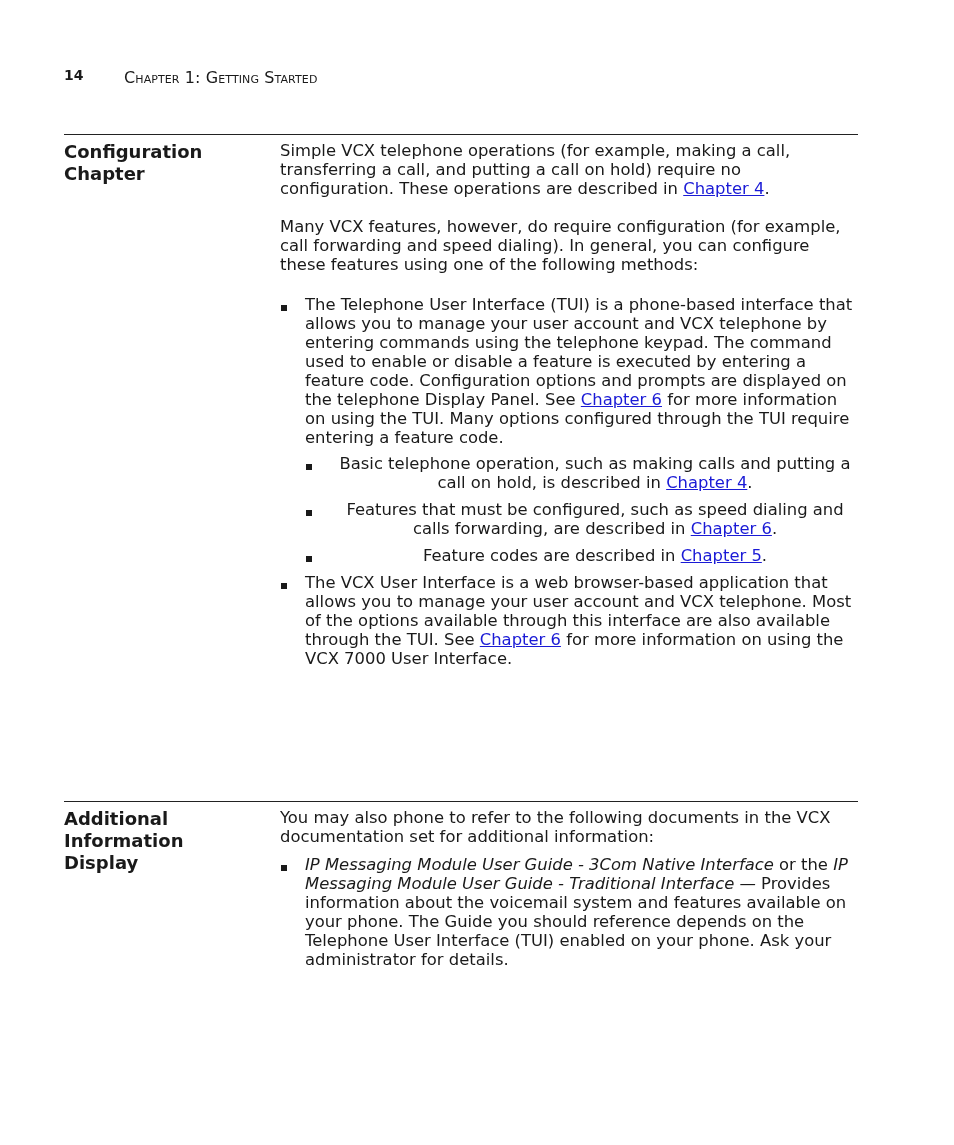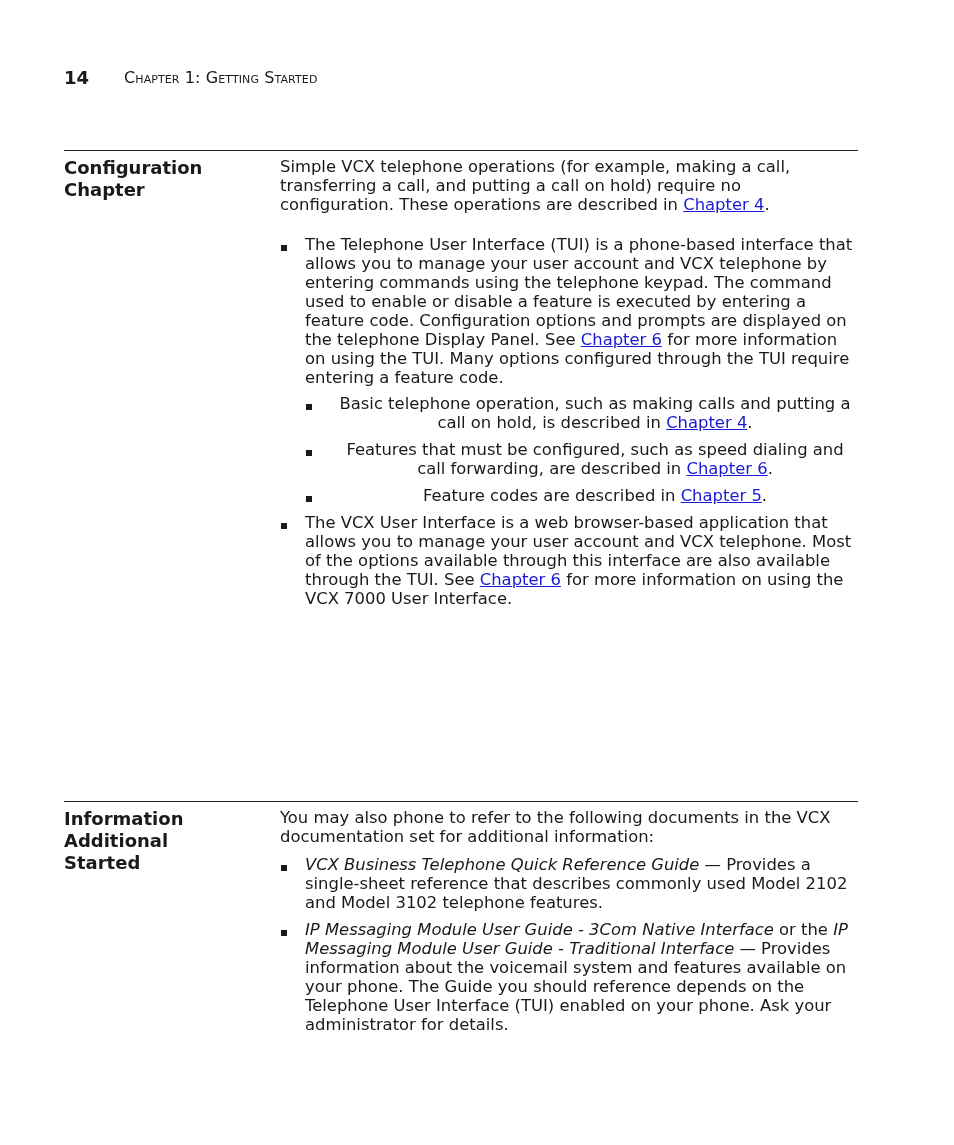--- a/index.html
+++ b/index.html
@@ -1,18 +1,18 @@
 <!DOCTYPE html>
 <html><head>
 <meta charset="utf-8">
 <style>
   html, body { margin:0; padding:0; background:#fff; }
   body { width:954px; height:1145px; position:relative; font-family:"DejaVu Sans", sans-serif; color:#1a1a1a; overflow:hidden; }
   .header { position:absolute; top:67px; left:64px; font-size:13px; }
-  .pagenum { font-weight:bold; font-size:18px; position:absolute; left:0; top:0; }
+  .pagenum { font-weight:bold; font-size:14px; position:absolute; left:0; top:0; }
   .chap { position:absolute; left:60px; top:1px; font-variant:small-caps; font-size:16px; white-space:nowrap; letter-spacing:0.1px; }
   .section { position:absolute; left:64px; width:794px; border-top:1px solid #222; }
   .sec-title { position:absolute; left:0; top:6px; width:200px; font-weight:bold; font-size:18px; line-height:22px; }
   .sec-body { position:absolute; left:216px; top:6px; width:580px; font-size:16.4px; line-height:19px; }
   p { margin:0 0 19px 0; }
   ul { list-style:none; margin:0; padding:0; }
   li { position:relative; padding-left:25px; margin-bottom:8px; }
   li::before { content:""; position:absolute; left:1px; top:10px; width:6px; height:6px; background:#1a1a1a; }
   ul.sub { margin-top:7px; }
   ul.sub li { padding-left:25px;text-align:center; }
@@ -20,46 +20,46 @@
   i { font-style:italic; }
 </style>
 </head>
 <body>
 
 <div class="header">
   <span class="pagenum">14</span>
   <span class="chap">Chapter 1: Getting Started</span>
 </div>
 
-<div class="section" style="top:150px;">
+<div class="section" style="top:134px;">
   <div class="sec-title">
     <div>Configuration</div>
     <div>Chapter</div>
   </div>
   <div class="sec-body">
     <p><span>Simple VCX telephone operations (for example, making a call, transferring a call, and putting a call on hold) require no configuration. These operations are described in </span><a href="#">Chapter 4</a><span>.</span></p>
+    <p>Many VCX features, however, do require configuration (for example, call forwarding and speed dialing). In general, you can configure these features using one of the following methods:</p>
     <ul style="margin-top:21px;">
       <li><span>The Telephone User Interface (TUI) is a phone-based interface that allows you to manage your user account and VCX telephone by entering commands using the telephone keypad. The command used to enable or disable a feature is executed by entering a feature code. Configuration options and prompts are displayed on the telephone Display Panel. See </span><a href="#">Chapter 6</a><span> for more information on using the TUI. Many options configured through the TUI require entering a feature code.</span>
         <ul class="sub">
           <li><span>Basic telephone operation, such as making calls and putting a call on hold, is described in </span><a href="#">Chapter 4</a><span>.</span></li>
-          <li><span>Features that must be configured, such as speed dialing and call forwarding, are described in </span><a href="#">Chapter 6</a><span>.</span></li>
+          <li><span>Features that must be configured, such as speed dialing and calls forwarding, are described in </span><a href="#">Chapter 6</a><span>.</span></li>
           <li><span>Feature codes are described in </span><a href="#">Chapter 5</a><span>.</span></li>
         </ul>
       </li>
       <li><span>The VCX User Interface is a web browser-based application that allows you to manage your user account and VCX telephone. Most of the options available through this interface are also available through the TUI. See </span><a href="#">Chapter 6</a><span> for more information on using the VCX 7000 User Interface.</span></li>
     </ul>
   </div>
 </div>
 
 <div class="section" style="top:801px;">
   <div class="sec-title">
+    <div>Additional</div>
     <div>Information</div>
-    <div>Additional</div>
-    <div>Started</div>
+    <div>Display</div>
   </div>
   <div class="sec-body">
     <p style="margin-bottom:9px;">You may also phone to refer to the following documents in the VCX documentation set for additional information:</p>
     <ul>
-      <li><i>VCX Business Telephone Quick Reference Guide</i><span> — Provides a single-sheet reference that describes commonly used Model 2102 and Model 3102 telephone features.</span></li>
       <li><i>IP Messaging Module User Guide - 3Com Native Interface</i><span> or the </span><i>IP Messaging Module User Guide - Traditional Interface</i><span> — Provides information about the voicemail system and features available on your phone. The Guide you should reference depends on the Telephone User Interface (TUI) enabled on your phone. Ask your administrator for details.</span></li>
     </ul>
   </div>
 </div>
 
 </body></html>

